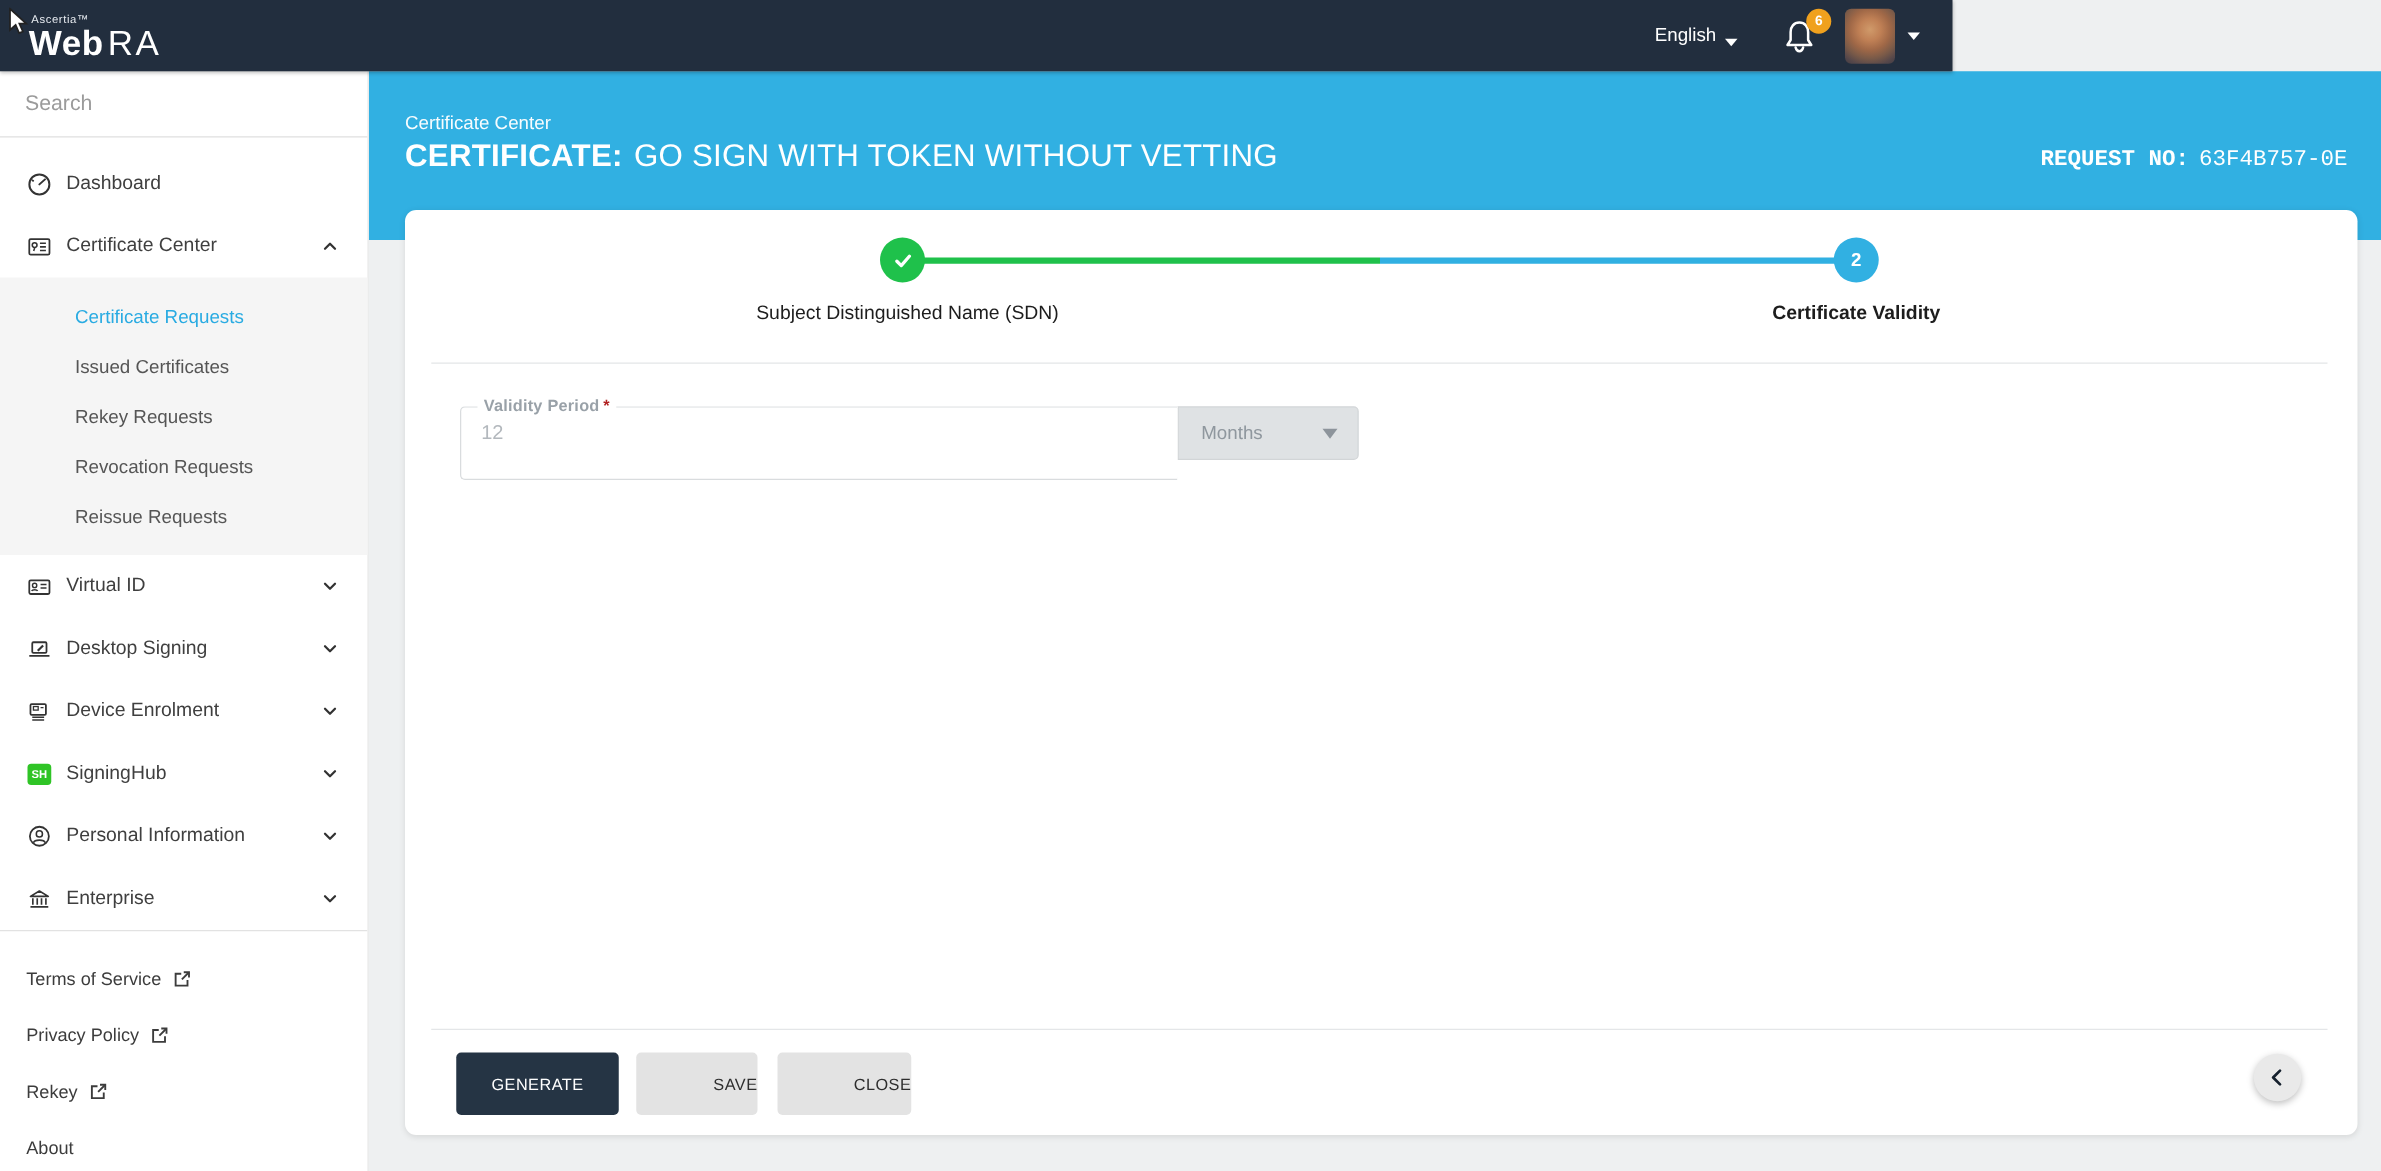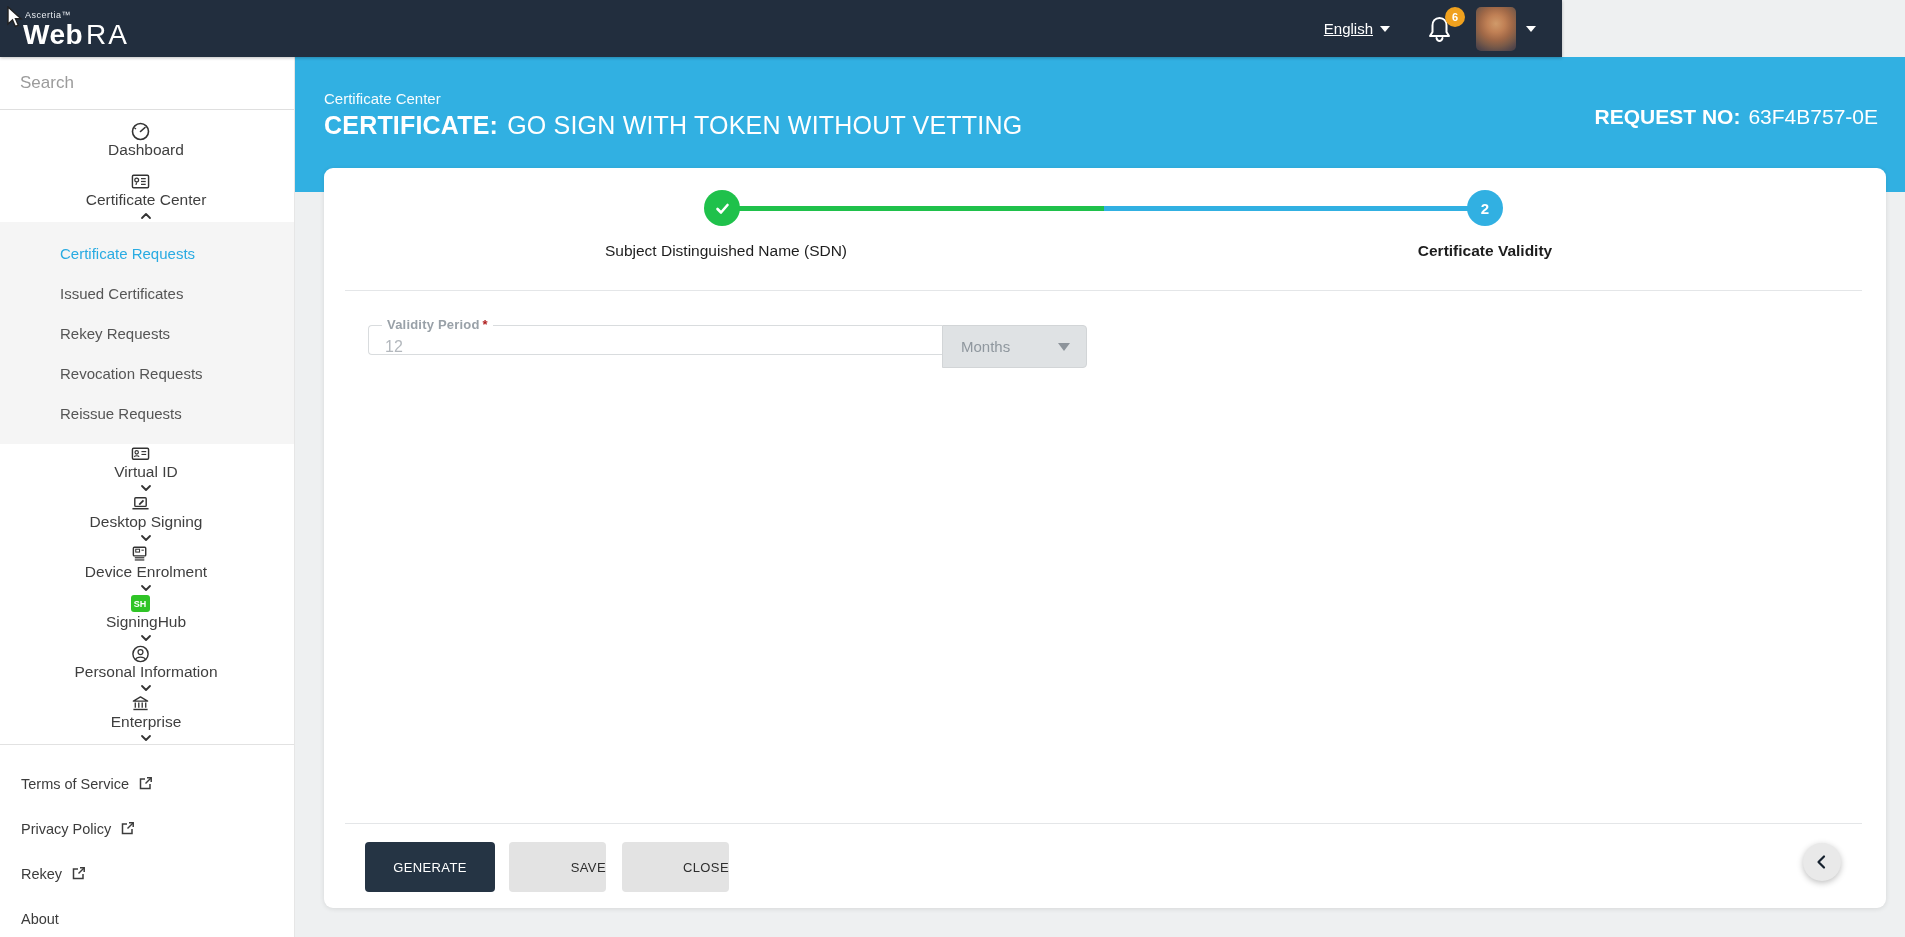--- a/index.html
+++ b/index.html
@@ -7,61 +7,61 @@
   .screen { position:relative; width:1905px; height:937px; overflow:hidden; }
 
   
   .topbar { position:absolute; left:0; top:0; width:1562px; height:57px; background:var(--topbar,#222e3e); z-index:40; display:flex; align-items:center; justify-content:space-between; box-shadow:0 1px 3px rgba(0,0,0,.25); }
   .logo { margin-left:23px; color:#fff; line-height:1; position:relative; }
   .brand-super { font-size:9px; letter-spacing:.5px; color:#e9edf2; display:block; margin:2px 0 1px 2px; }
   .brand-main { font-size:28px; color:#fff; }
   .brand-web { font-weight:700; letter-spacing:.5px; }
   .brand-ra { font-weight:300; letter-spacing:2px; margin-left:3px; }
   .topbar-right { display:flex; align-items:center; padding-right:26px; color:#fff; }
-  .lang { display:flex; align-items:center; font-size:15px; cursor:default;text-decoration:underline; }
+  .lang { display:flex; align-items:flex-end; font-size:15px; cursor:default; }
   .lang .caret { margin-left:7px; }
   .caret { width:0; height:0; border-left:5px solid transparent; border-right:5px solid transparent; border-top:6px solid #fff; display:inline-block; }
   .bell-wrap { position:relative; margin-left:36px; width:28px; height:30px; }
   .badge { position:absolute; top:-7px; right:-11px; min-width:20px; height:20px; border-radius:50%; background:var(--badge,#f0a11e); color:#fff; font-size:11px; font-weight:700; display:flex; align-items:center; justify-content:center; }
   .avatar { width:40px; height:44px; border-radius:5px; margin-left:22px; overflow:hidden;
     background:
       radial-gradient(circle at 50% 38%, #d09a6a 0%, #c08055 26%, #a06847 48%, #7a5a48 68%, #55474a 86%, #423d44 100%);
   }
   .avatar-caret { margin-left:10px; }
 
   
   .cursor { position:absolute; left:6px; top:6px; z-index:99; pointer-events:none; }
 
   
   .sidebar { position:absolute; left:0; top:57px; width:295px; height:880px; background:#fff; border-right:1px solid #e6e6e6; z-index:20; overflow:hidden; }
   .search-row { height:53px; border-bottom:1px solid #dfdfdf; display:flex; align-items:center; padding:0 18px 0 20px;gap:36px; }
   .search-input { flex:1; border:none; outline:none; font-size:17px; color:#444; font-family:"Liberation Sans",sans-serif; }
   .search-input::placeholder { color:#9b9b9b; }
   .nav { padding-top:12px; }
-  .nav-item { height:50px; display:flex; align-items:center; padding:0 24px 0 22px; cursor:pointer; color:#3f3f3f; font-size:15.5px;flex-direction:column; }
+  .nav-item { height:50px; display:flex; align-items:center; padding:0 24px 0 22px; cursor:pointer; color:#3f3f3f; font-size:15.5px; }
   .nav-item .ic { width:19px; height:19px; margin-right:12px; flex:0 0 19px; display:flex; align-items:center; justify-content:center; }
   .nav-item .lbl { flex:1; }
   .chev { width:12px; height:12px; }
   .chev svg { display:block; }
   .submenu { background:#f5f5f5; padding:11px 0; }
   .sub-item { height:40px; display:flex; align-items:center; padding-left:60px; font-size:15px; color:#555; cursor:pointer; }
   .sub-item.active { color:var(--accentActive,#29abe2); }
   .sh-badge { width:19px; height:17px; background:var(--signinghub,#2fc426); border-radius:3px; color:#fff; font-size:9px; font-weight:700; display:flex; align-items:center; justify-content:center; }
   .side-divider { border-top:1px solid #e2e2e2; margin-top:0; }
   .side-footer { padding-top:16px; }
   .foot-link { height:45px; display:flex; align-items:center; padding-left:21px; font-size:14.5px; color:#3c3c3c; cursor:pointer; }
   .foot-link .ext { margin-left:9px; display:flex; }
 
   
   .band { position:absolute; left:295px; top:57px; right:0; height:135px; background:var(--accent,#31b0e2); z-index:10; color:#fff; }
   .band-inner { display:flex; justify-content:space-between; padding:33px 27px 0 29px; }
   .breadcrumb { font-size:15px; color:rgba(255,255,255,.96); margin-bottom:4px; }
   .band-title { font-size:25px; letter-spacing:.2px; white-space:nowrap; }
   .band-title .pfx { font-weight:700; margin-right:9px; }
-  .request { font-size:21px; margin-top:15px; white-space:nowrap; }
+  .request { font-size:18px; margin-top:28px; white-space:nowrap;font-family:Liberation Mono, monospace; }
   .request .pfx { font-weight:700; margin-right:8px; }
 
   
   .card { position:absolute; left:324px; top:168px; width:1562px; height:740px; background:#fff; border-radius:9px; box-shadow:0 1px 5px rgba(0,0,0,.10); z-index:15; }
 
   
   .step-circle { position:absolute; top:22px; width:36px; height:36px; border-radius:50%; display:flex; align-items:center; justify-content:center; color:#fff; font-size:15px; font-weight:700; }
   .step-circle.done { left:380px; background:var(--success,#1fc14b); }
   .step-circle.current { left:1143px; background:var(--accent,#31b0e2); }
   .conn { position:absolute; top:38px; height:5px; }
@@ -70,21 +70,21 @@
   .step-label { position:absolute; top:74px; transform:translateX(-50%); font-size:15.5px; color:#1d1d1d; white-space:nowrap; }
   .step-label.one { left:402px;text-align:center; }
   .step-label.two { left:1161px; font-weight:700; }
 
   .hr { position:absolute; left:21px; right:24px; border-top:1px solid #e4e6e8; }
   .hr.top { top:122px; }
   .hr.bottom { top:655px; }
 
   
   .vp-group { position:absolute; left:44px; top:157px; display:flex; }
-  .vp-input { position:relative; width:574px; height:30px; border:1px solid #d9dcde; border-right:none; border-radius:4px 0 0 4px; background:#fff; }
+  .vp-input { position:relative; width:574px; height:59px; border:1px solid #d9dcde; border-right:none; border-radius:4px 0 0 4px; background:#fff; }
   .vp-label { position:absolute; top:-9px; left:13px; background:#fff; padding:0 5px; font-size:13px; font-weight:700; color:#99a1a8; letter-spacing:.2px; }
   .vp-label .req { color:#b02121; margin-left:3px; font-weight:700; }
   .vp-value { line-height:41px; padding-left:16px; font-size:16px; color:#b3b8bd; }
   .vp-unit { width:145px; height:43px; background:#dfe2e4; border:1px solid #d2d5d7; border-radius:0 4px 4px 0; display:flex; align-items:center; justify-content:space-between; padding:0 16px 0 18px; cursor:default; }
   .vp-unit .u-lbl { font-size:15px; color:#8f979e; }
   .vp-unit .u-caret { width:0; height:0; border-left:6px solid transparent; border-right:6px solid transparent; border-top:8px solid #8d949b; }
 
   
   .btn-row { position:absolute; left:41px; top:674px; display:flex; }
   .btn { height:50px; border:none; border-radius:4px; font-size:13px; letter-spacing:.4px; font-family:"Liberation Sans",sans-serif; cursor:pointer; }

